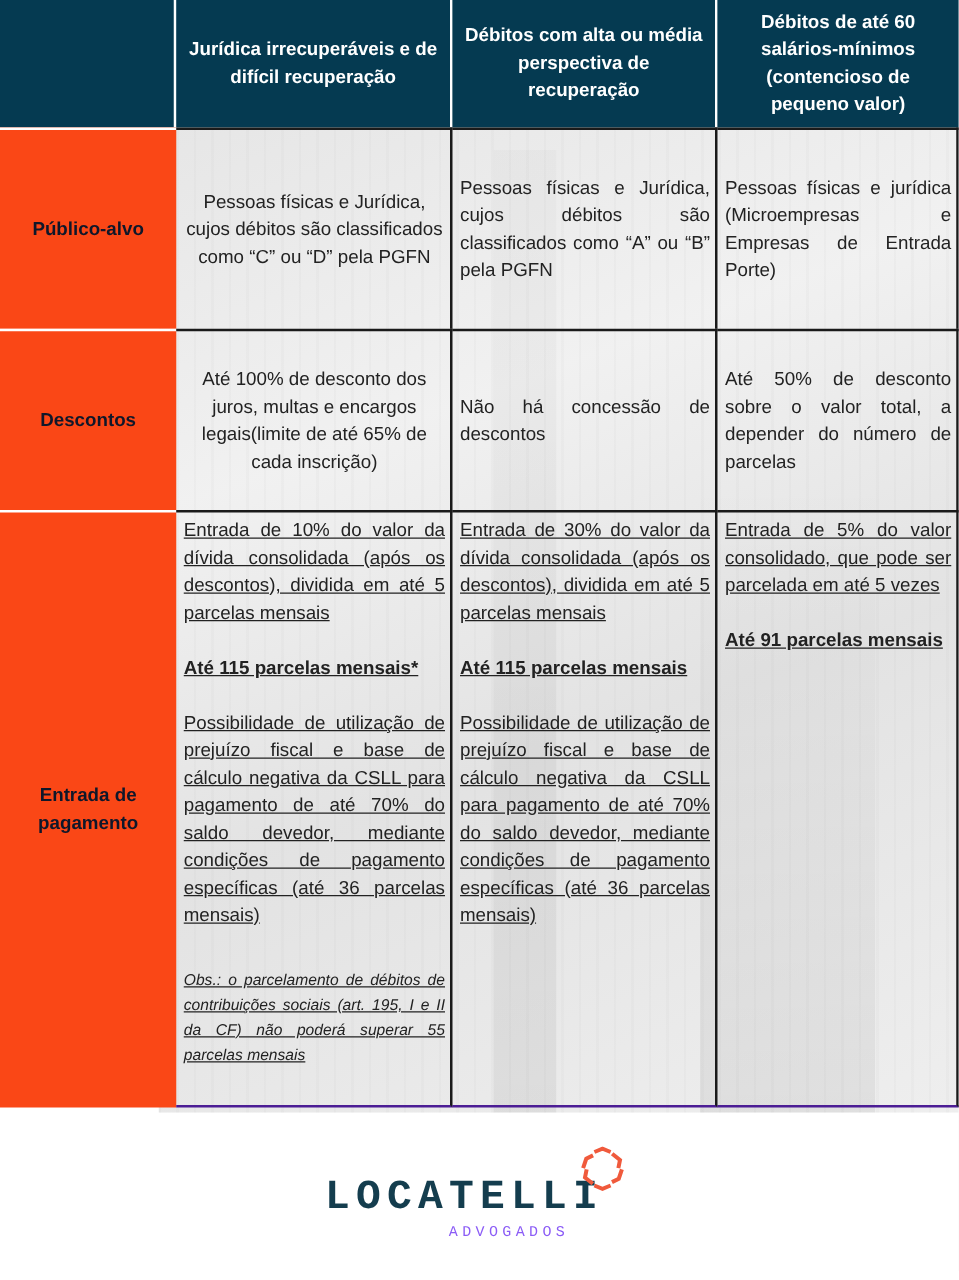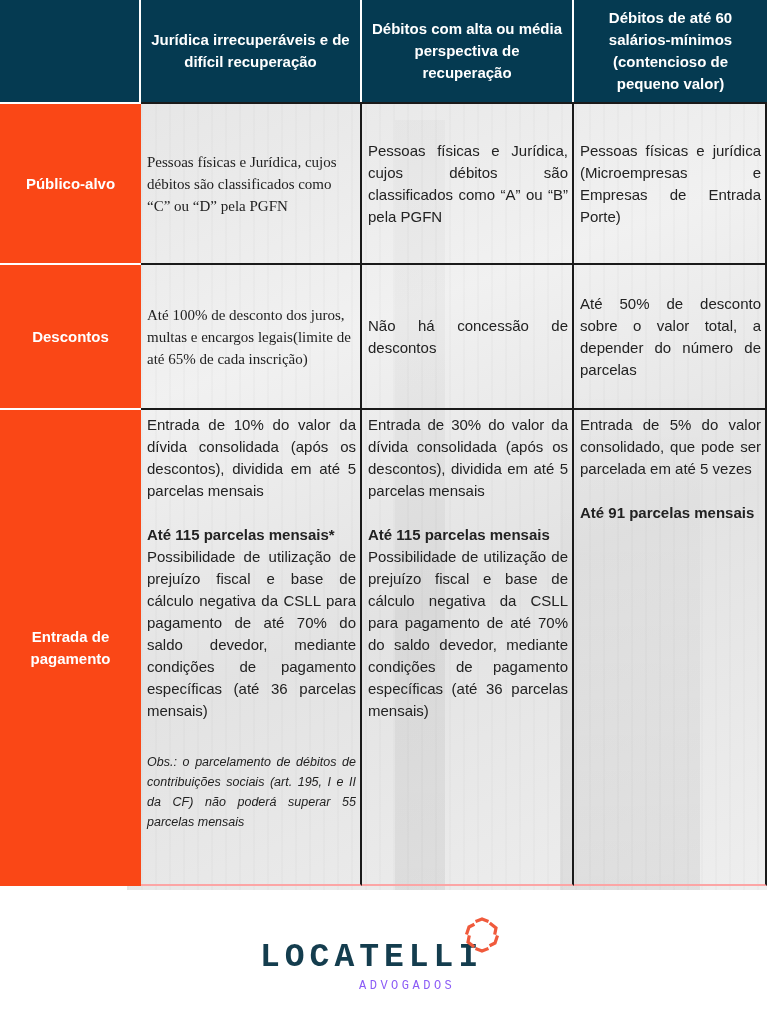--- a/index.html
+++ b/index.html
@@ -33,35 +33,35 @@
   }
   th.head {
     background: #053a51; color: #ffffff; font-weight: bold;
     font-size: 15px; line-height: 22px; text-align: center; vertical-align: middle;
     padding: 0 6px; height: 102px;
     border-right: 2px solid #ffffff;
   }
   th.head.corner { width: 125px; padding: 0; }
   th.head.last { border-right: none; }
   td.rowhead {
-    background: #fa4716; color: #ffffff; font-weight: bold; font-size: 15px;
+    background: #fa4716; color: #0f172a; font-weight: bold; font-size: 15px;
     line-height: 22px; text-align: center; vertical-align: middle;
     border-top: 2px solid #ffffff; padding: 0 6px; width: 113px;
   }
   td.cell {
     color: #222222; font-size: 15px; line-height: 22px; vertical-align: middle;
     border-top: 2px solid #1a1a1a; border-right: 2px solid #1a1a1a;
     padding: 4px 4px 4px 6px;
   }
-  tr.last td.cell { border-bottom: 2px solid #fca5a5; }
+  tr.last td.cell { border-bottom: 2px solid #4c1d95; text-decoration: underline; }
   td.cell.top { vertical-align: top; }
   .just { text-align: justify; }
-  .left { text-align: left; font-family: Liberation Serif, serif; }
+  .left { text-align: center; }
   .bold { font-weight: bold; display: block; margin-top: 22px; }
-  .para { display: block; }
+  .para { display: block; margin-top: 22px; }
   .obs { display: block; margin-top: 30px; font-style: italic; font-size: 12.5px; line-height: 20px; text-align: justify; }
   .logo {
     position: absolute; left: 260px; top: 915px; width: 250px; height: 80px; z-index: 1; font-family: Liberation Mono, monospace;
   }
   .logo-word {
     position: absolute; left: 0; top: 24px; font-size: 33px; font-weight: bold;
     letter-spacing: 5px; color: #143d4e;
   }
   .logo-sub {
     position: absolute; left: 99px; top: 64px; font-size: 12px; letter-spacing: 3.5px;

